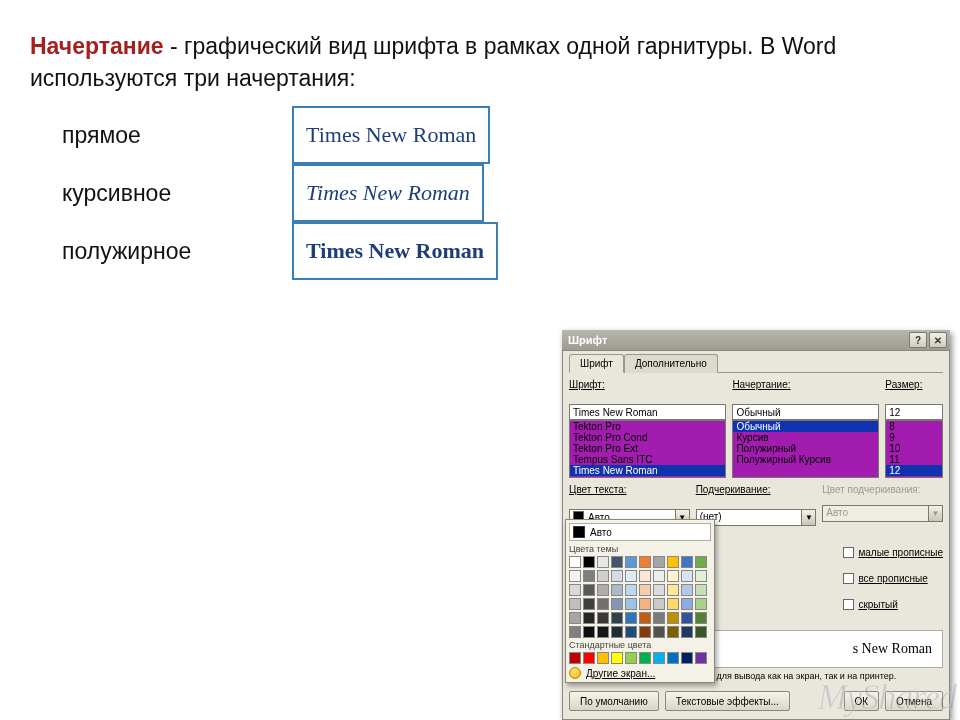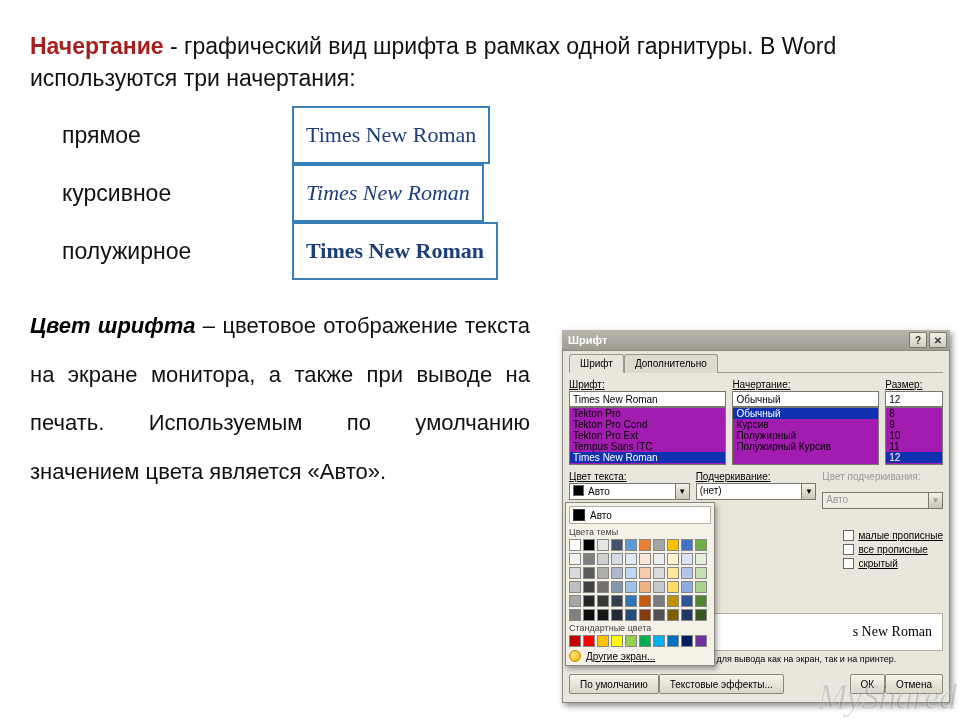--- a/index.html
+++ b/index.html
@@ -85,21 +85,21 @@
     font-size: 10px;
     border: 1px solid #9a988c;
     border-bottom: none;
     position: relative;
     top: 1px;
     background: #dedacd;
     border-radius: 3px 3px 0 0;
   }
   .tab.active { background: #e9e6db; font-weight: normal; border-bottom: 1px solid #e9e6db; }
   .panel-row { display: flex; gap: 6px; margin-top: 2px; }
-  .lbl { text-decoration: underline; font-size: 10px; margin-bottom: 1px; }
+  .lbl { text-decoration: underline; font-size: 10px; margin-bottom: 14px; }
   .lbl-plain { font-size: 10px; margin-bottom: 10px; }
   .txt {
     height: 16px; border: 1px solid #7a786c; background:#fff;
     font-size:10px; padding: 1px 3px; width: 100%;
   }
   .listbox {
     border: 1px solid #7a786c; background:#a21caf;
     font-size:10px; height: 58px; overflow: hidden;
   }
   .listbox .opt { padding: 0 3px; line-height: 11px; white-space: nowrap; }
@@ -123,41 +123,41 @@
     font-size:8px;
   }
   .combo.disabled { background:#efece1; color:#999; }
   .under-combo .val::before {
     content:""; display:inline-block; width:9px;height:9px;
     border:1px solid #666; background:#000; margin-right:4px; vertical-align:-1px;
   }
 
   .group-title { font-size: 10px; margin: 8px 0 2px 0; }
   .checks-area { display:flex; gap: 10px; margin-top:2px; }
-  .check-col { display:flex; flex-direction:column; gap:3px; }
+  .check-col { display:flex; flex-direction:column; gap:15px; }
   .chk {
     display:flex; align-items:center; gap:4px; font-size:10px;
     text-decoration: underline;
   }
   .chk .box {
     width:11px;height:11px;border:1px solid #666;background:#fff;
   }
 
   .preview-box {
     border: 1px solid #b0ad9f; background:#fff;
     height: 38px; margin-top: 4px;
     display:flex;align-items:center;justify-content:flex-end;
     padding: 0 10px;
     font-family: 'Times New Roman', serif;
     font-size: 14px;
   }
   .preview-note { font-size: 9px; margin-top: 3px; }
 
   .dlg-buttons {
-    display: flex; margin-top: 10px; align-items:center;
+    display: flex; gap: 6px; margin-top: 10px; align-items:center;
   }
   .dlg-buttons .spring { flex:1; }
   .dbtn {
     height: 20px; padding: 0 10px;
     background: linear-gradient(180deg,#f6f4ea,#d9d5c7);
     border: 1px solid #8a887c;
     border-radius: 2px;
     font-size: 10px;
     display:flex; align-items:center;
   }
@@ -220,25 +220,20 @@
     <li class="row">
       <span class="label">курсивное</span>
       <span class="sample-box sample-italic">Times New Roman</span>
     </li>
     <li class="row">
       <span class="label">полужирное</span>
       <span class="sample-box sample-bold">Times New Roman</span>
     </li>
   </ul>
 
-  <p class="para2">
-    <span class="term subterm">Цвет шрифта</span>
-    <span> – </span>
-    <span>цветовое отображение текста на экране монитора, а также при выводе на печать. Используемым по умолчанию значением цвета является «Авто».</span>
-  </p>
 </div>
 
 <div class="dialog">
   <div class="titlebar">
     <span>Шрифт</span>
     <span class="spacer"></span>
     <span class="tbtn">?</span>
     <span class="tbtn">✕</span>
   </div>
   <div class="dlg-body">

